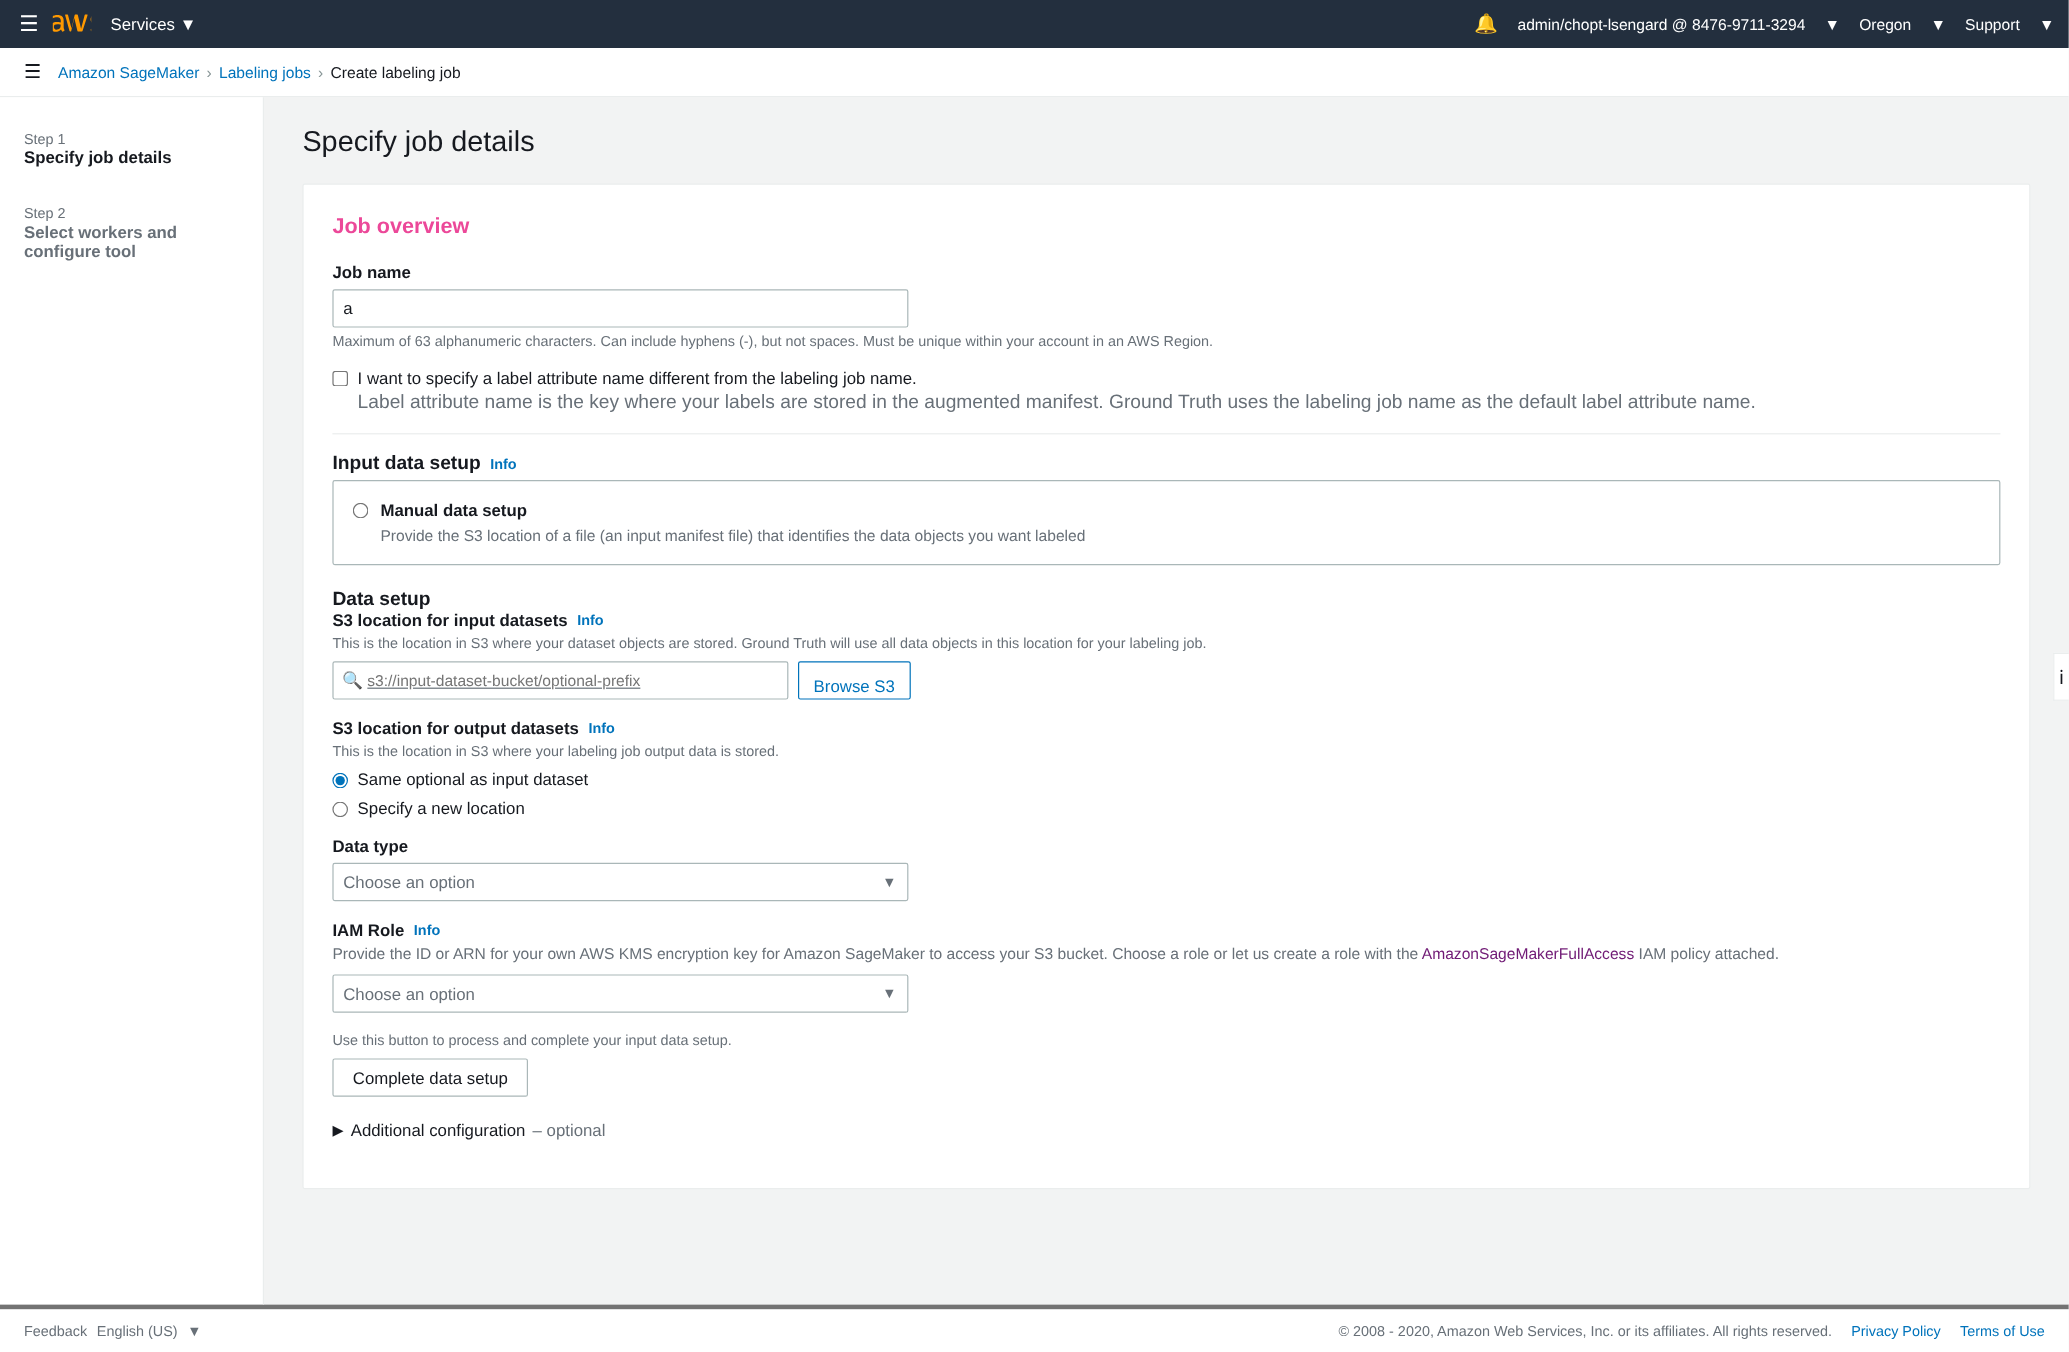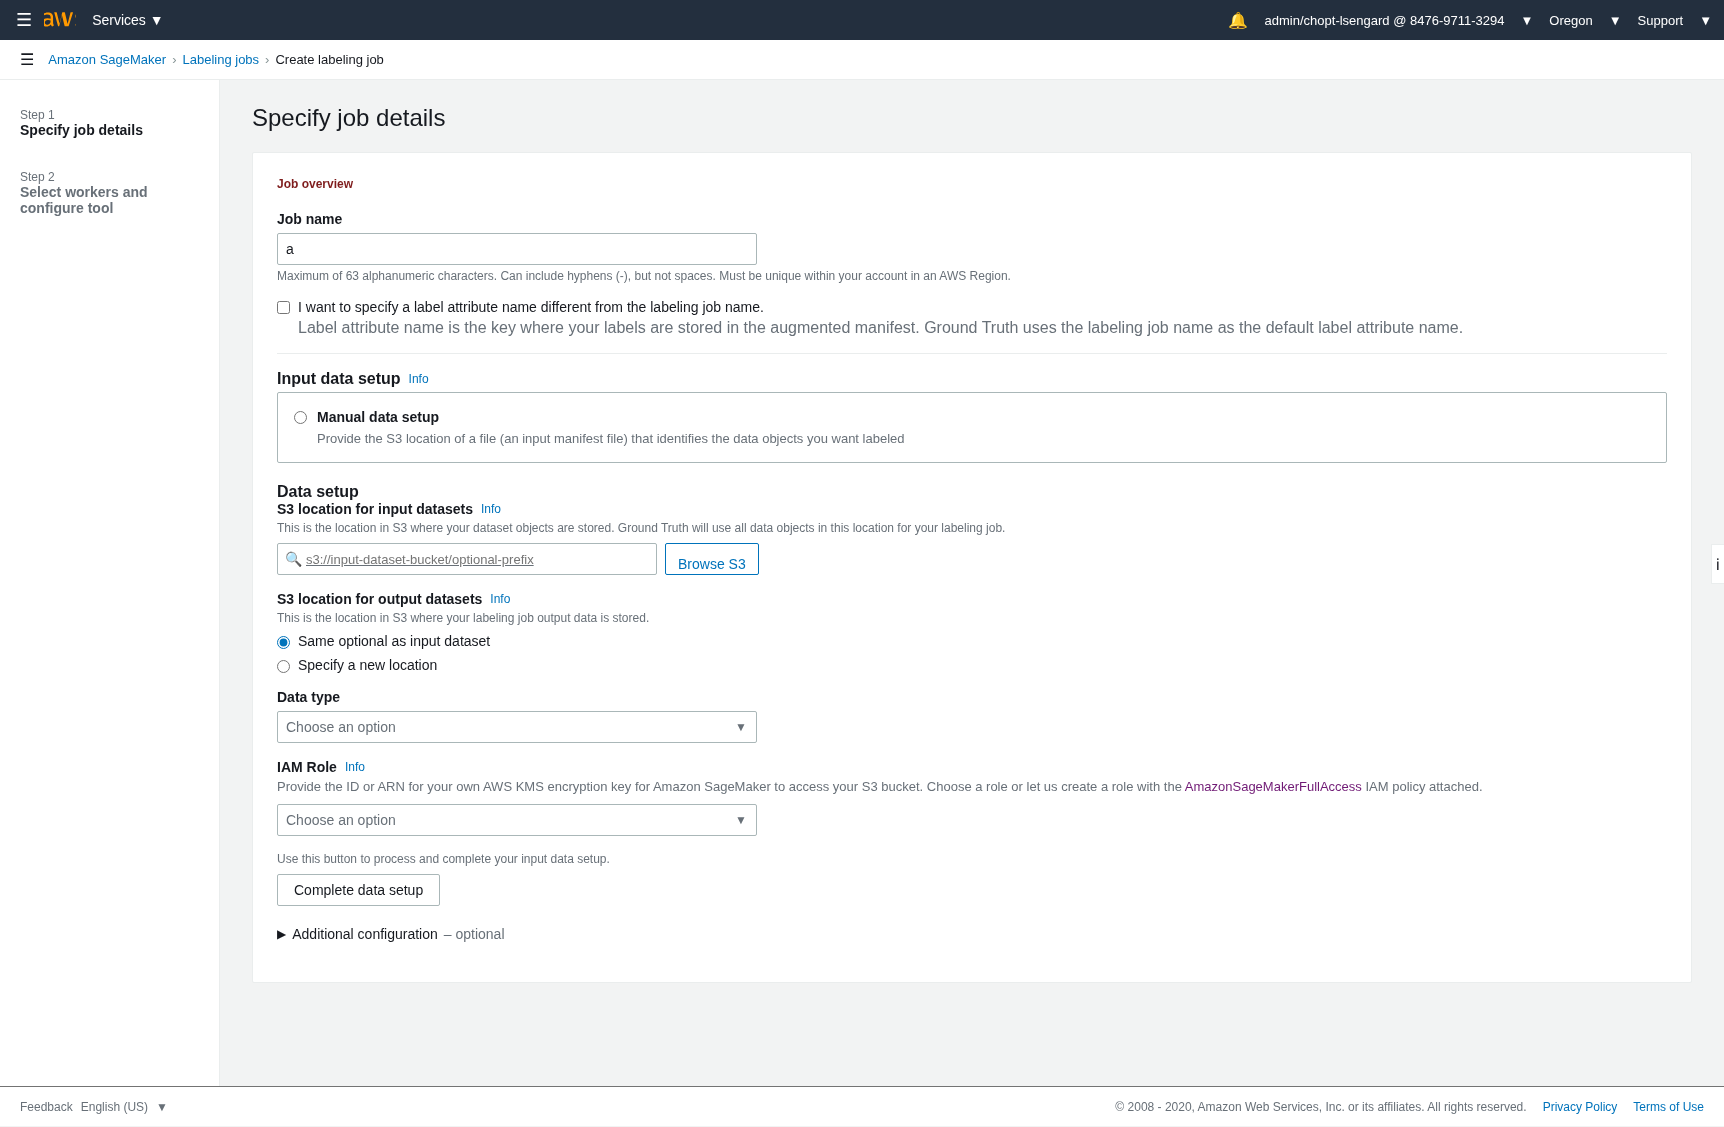--- a/index.html
+++ b/index.html
@@ -79,23 +79,23 @@
 
     
     .card {
       background: #fff;
       border: 1px solid #eaeded;
       border-radius: 2px;
       padding: 24px;
       margin-bottom: 16px;
     }
     .card-title {
-      font-size: 12px;
+      font-size: 18px;
       font-weight: 600;
-      color: #7f1d1d;
+      color: #ec4899;
       margin-bottom: 20px;
     }
 
     
     .form-group { margin-bottom: 16px; }
     .form-label {
       display: block;
       font-size: 14px;
       font-weight: 600;
       color: #16191f;
@@ -126,21 +126,21 @@
       font-weight: 600;
       color: #16191f;
       margin-bottom: 4px;
       display: flex;
       align-items: center;
       gap: 8px;
     }
     .info-link {
       color: #0073bb;
       font-size: 12px;
-      font-weight: 400;
+      font-weight: 700;
       cursor: pointer;
       text-decoration: none;
     }
     .section-desc { font-size: 13px; color: #687078; margin-bottom: 16px; }
 
     
     .radio-cards { display: flex; gap: 16px; margin-bottom: 20px; }
     .radio-card {
       flex: 1;
       border: 1px solid #aab7b8;
@@ -270,21 +270,21 @@
       font-size: 14px;
       color: #16191f;
       padding: 12px 0 0 0;
     }
     .expand-row .expand-icon { font-size: 12px; color: #16191f; }
     .expand-dash { color: #687078; }
 
     
     .footer {
       background: #fff;
-      border-top: 1px solid #737373;
+      border-top: 4px solid #737373;
       height: 40px;
       display: flex;
       align-items: center;
       justify-content: space-between;
       padding: 0 20px;
       font-size: 12px;
       color: #687078;
     }
     .footer-left { display: flex; align-items: center; gap: 8px; }
     .footer-right { display: flex; align-items: center; gap: 16px; }

